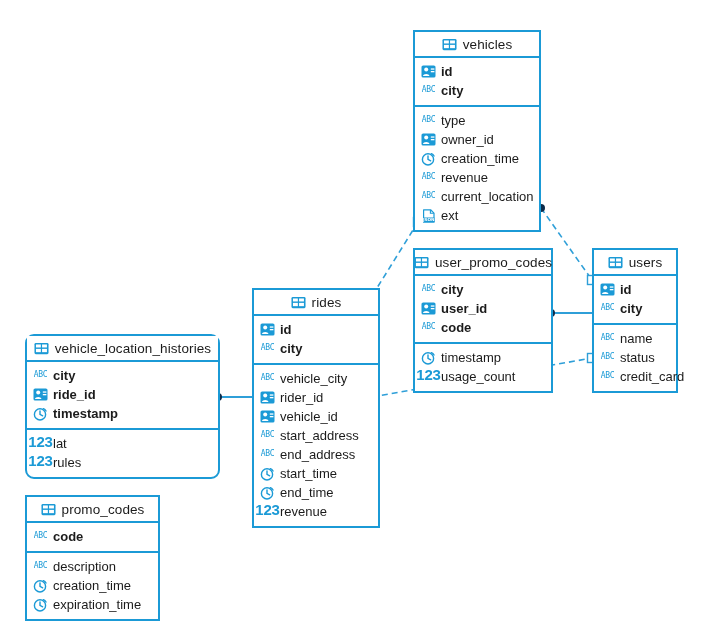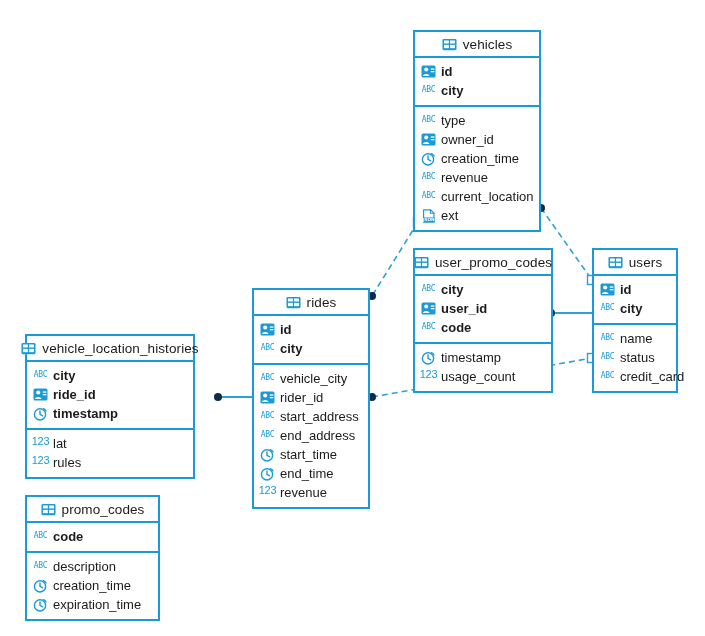--- a/index.html
+++ b/index.html
@@ -99,22 +99,22 @@
     font-size: 8px;
     font-weight: normal;
     color: #1b9ad6;
     letter-spacing: -0.3px;
     line-height: 1;
     position: relative;
     top: -1px;
   }
   .ico-123 {
     font-family: "Liberation Sans", sans-serif;
-    font-size: 11px;
-    font-weight: normal;
+    font-size: 15px;
+    font-weight: bold;
     color: #1b9ad6;
     letter-spacing: -0.2px;
     line-height: 1;
     position: relative;
     top: -2px;
   }
 </style>
 </head>
 <body>
 
@@ -319,21 +319,21 @@
           <div class="field">
             <span class="ico ico-abc">ABC</span>
             <span class="fname">status</span>
           </div>
           <div class="field">
             <span class="ico ico-abc">ABC</span>
             <span class="fname">credit_card</span>
           </div>
         </div>
       </div>
-      <div class="entity" style="left: 252px; top: 288px; width: 118px;">
+      <div class="entity" style="left: 252px; top: 288px; width: 128px;">
         <div class="entity-title">
           <span class="ico">
             <svg width="16" height="13" viewBox="0 0 16 13">
               <rect x="0.5" y="0.5" width="15" height="12" rx="1.4" fill="#1b9ad6"></rect>
               <rect x="2.1" y="2.2" width="5.2" height="3.2" fill="#ffffff"></rect>
               <rect x="8.6" y="2.2" width="5.2" height="3.2" fill="#ffffff"></rect>
               <rect x="2.1" y="6.9" width="5.2" height="3.5" fill="#ffffff"></rect>
               <rect x="8.6" y="6.9" width="5.2" height="3.5" fill="#ffffff"></rect>
             </svg>
           </span>
@@ -368,20 +368,32 @@
                 <rect x="0.5" y="0.5" width="14" height="12" rx="1.6" fill="#1b9ad6"></rect>
                 <circle cx="5.2" cy="4.6" r="2.0" fill="#ffffff"></circle>
                 <path d="M1.9 11 C2.2 8.2 8.2 8.2 8.5 11 Z" fill="#ffffff"></path>
                 <rect x="9.8" y="3.4" width="3.6" height="1.3" fill="#ffffff"></rect>
                 <rect x="9.8" y="6.0" width="3.6" height="1.3" fill="#ffffff"></rect>
               </svg>
             </span>
             <span class="fname">rider_id</span>
           </div>
           <div class="field">
+            <span class="ico">
+              <svg width="15" height="13" viewBox="0 0 15 13">
+                <rect x="0.5" y="0.5" width="14" height="12" rx="1.6" fill="#1b9ad6"></rect>
+                <circle cx="5.2" cy="4.6" r="2.0" fill="#ffffff"></circle>
+                <path d="M1.9 11 C2.2 8.2 8.2 8.2 8.5 11 Z" fill="#ffffff"></path>
+                <rect x="9.8" y="3.4" width="3.6" height="1.3" fill="#ffffff"></rect>
+                <rect x="9.8" y="6.0" width="3.6" height="1.3" fill="#ffffff"></rect>
+              </svg>
+            </span>
+            <span class="fname">vehicle_id</span>
+          </div>
+          <div class="field">
             <span class="ico ico-abc">ABC</span>
             <span class="fname">start_address</span>
           </div>
           <div class="field">
             <span class="ico ico-abc">ABC</span>
             <span class="fname">end_address</span>
           </div>
           <div class="field">
             <span class="ico">
               <svg width="15" height="14" viewBox="0 0 15 14">
@@ -401,21 +413,21 @@
               </svg>
             </span>
             <span class="fname">end_time</span>
           </div>
           <div class="field">
             <span class="ico ico-123">123</span>
             <span class="fname">revenue</span>
           </div>
         </div>
       </div>
-      <div class="entity" style="left: 25px; top: 334px; width: 170px;">
+      <div class="entity" style="left: 25px; top: 334px; width: 195px; border-radius: 9px;">
         <div class="entity-title">
           <span class="ico">
             <svg width="16" height="13" viewBox="0 0 16 13">
               <rect x="0.5" y="0.5" width="15" height="12" rx="1.4" fill="#1b9ad6"></rect>
               <rect x="2.1" y="2.2" width="5.2" height="3.2" fill="#ffffff"></rect>
               <rect x="8.6" y="2.2" width="5.2" height="3.2" fill="#ffffff"></rect>
               <rect x="2.1" y="6.9" width="5.2" height="3.5" fill="#ffffff"></rect>
               <rect x="8.6" y="6.9" width="5.2" height="3.5" fill="#ffffff"></rect>
             </svg>
           </span>

